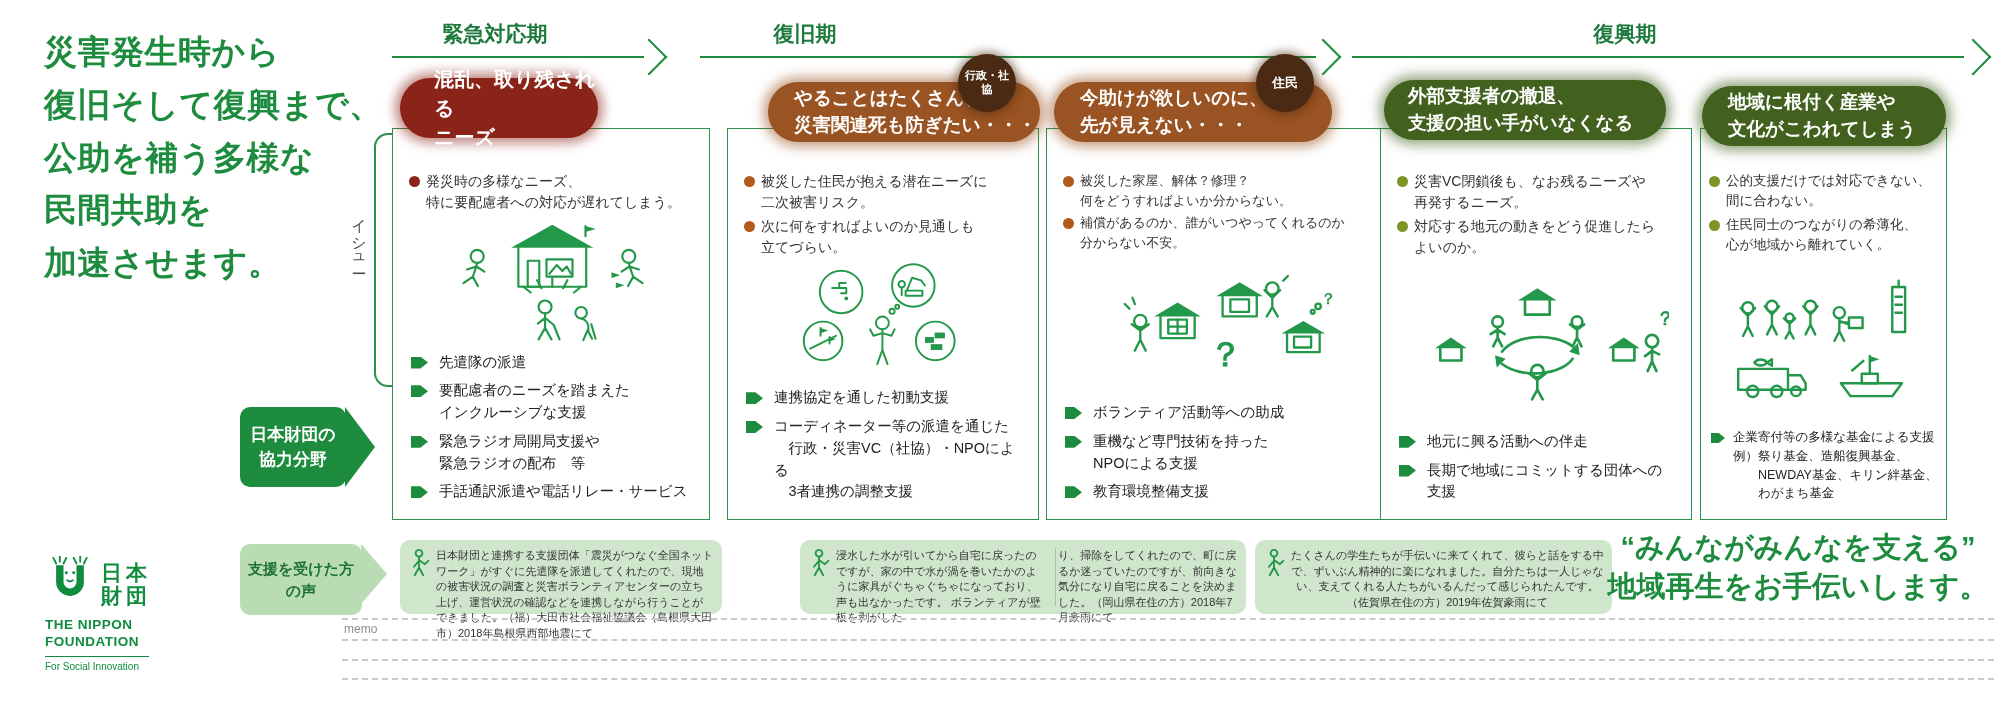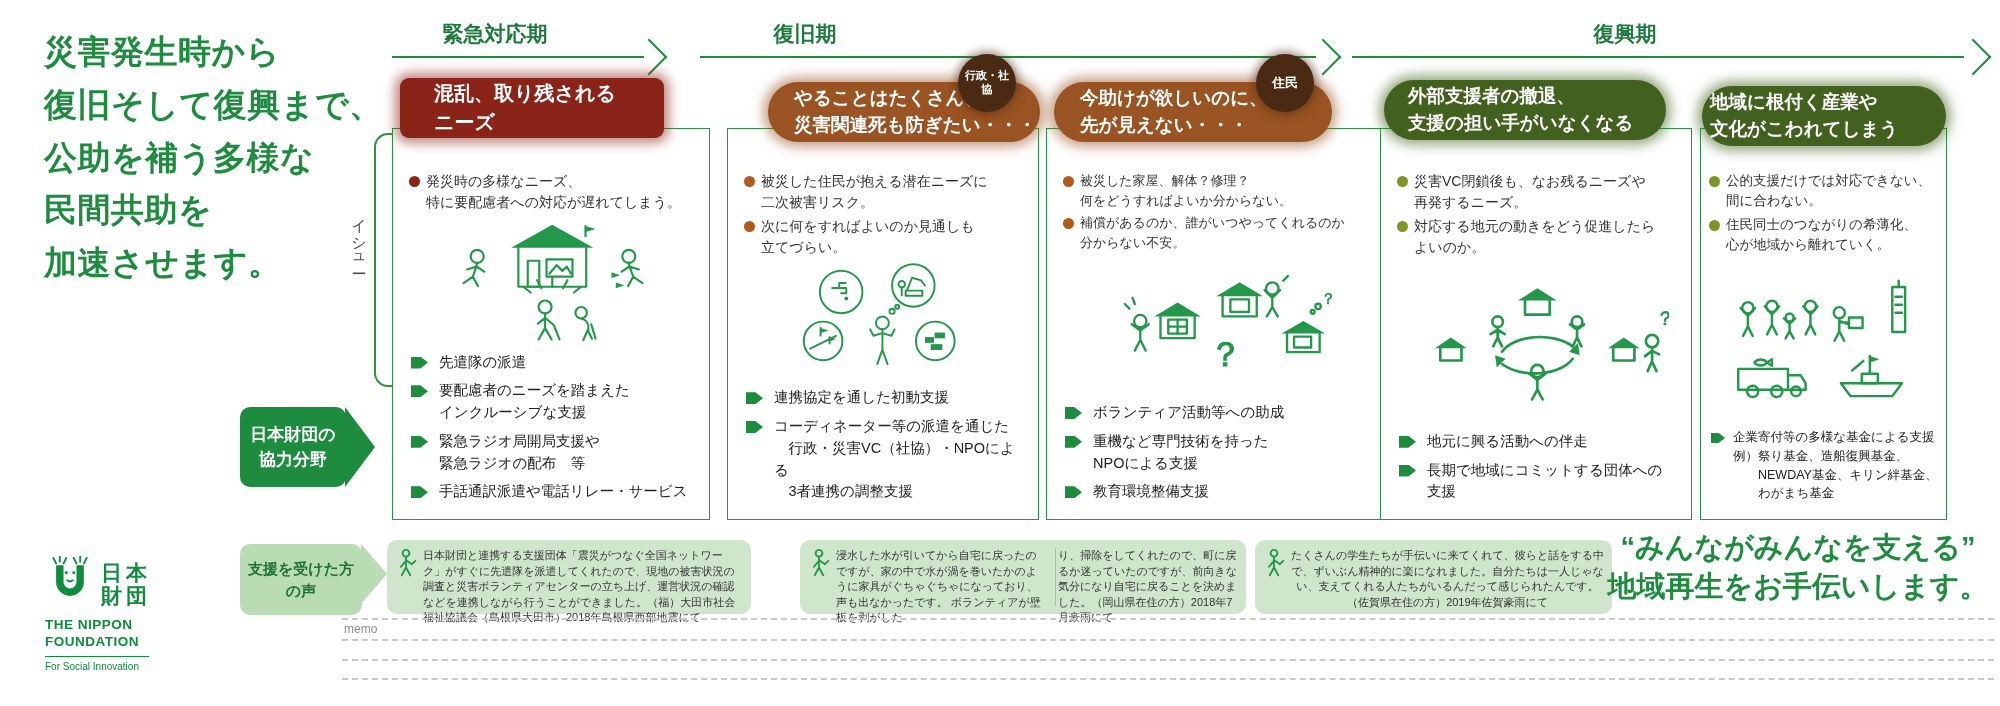--- a/index.html
+++ b/index.html
@@ -101,21 +101,21 @@
 <div class="abs phase-label" style="left:1525px;">復興期</div>
 <div class="abs phase-line" style="left:1352px;width:612px;"></div>
 <div class="abs chev" style="left:1960px;"></div>
 
 <div class="abs issue-bracket"></div>
 <div class="abs issue-text">イシュー</div>
 
 <div class="abs coop">日本財団の
 協力分野</div>
 
-<div class="abs pill red" style="left:400px;top:78px;width:264px;padding-left:34px;font-size:20px;border-radius:9px;">
+<div class="abs pill red" style="left:400px;top:78px;width:198px;padding-left:34px;font-size:20px;">
     <span>混乱、取り残される
 ニーズ</span>
   </div>
 <div class="abs card c1" style="left:392px;width:318px;">
   <ul class="issues">
     <li>発災時の多様なニーズ、
 特に要配慮者への対応が遅れてしまう。</li>
   </ul>
   <div class="illus">
     <svg viewBox="0 0 300 178" height="150">
@@ -285,21 +285,21 @@
       <text class="illt" x="284" y="66" font-size="22">？</text>
     </svg>
   </div>
   <ul class="supports">
     <li>地元に興る活動への伴走</li>
     <li>長期で地域にコミットする団体への
 支援</li>
   </ul>
 </div>
 
-<div class="abs pill olive" style="left:1702px;top:86px;width:244px;padding-left:8px;">
+<div class="abs pill olive" style="left:1702px;top:86px;width:244px;padding-left:26px;">
     <span>地域に根付く産業や
 文化がこわれてしまう</span>
   </div>
 <div class="abs card c5" style="left:1700px;width:247px;padding-left:8px;padding-right:8px;">
   <ul class="issues">
     <li>公的支援だけでは対応できない、
 間に合わない。</li>
     <li>住民同士のつながりの希薄化、
 心が地域から離れていく。</li>
   </ul>
@@ -338,21 +338,21 @@
     <li>企業寄付等の多様な基金による支援
 例）祭り基金、造船復興基金、
 　　NEWDAY基金、キリン絆基金、
 　　わがまち基金</li>
   </ul>
 </div>
 
 <div class="abs voices">支援を受けた方
 の声</div>
 
-<div class="abs tbox" style="left:387px;width:364px;">
+<div class="abs tbox" style="left:400px;width:322px;">
   <span class="person">
     <svg viewBox="0 0 26 34" width="22" height="29" class="ill" style="stroke-width:2.2;">
         <circle cx="13" cy="6" r="4"></circle>
         <path d="M13,11 v12 M13,15 l-6,7 M13,14 l7,5 l4,-4 M13,23 l-5,9 M13,23 l5,9"></path>
       </svg>
   </span>
   <span class="txt">日本財団と連携する支援団体「震災がつなぐ全国ネットワーク」がすぐに先遣隊を派遣してくれたので、現地の被害状況の調査と災害ボランティアセンターの立ち上げ、運営状況の確認などを連携しながら行うことができました。（福）大田市社会福祉協議会（島根県大田市）2018年島根県西部地震にて</span>
 </div>
 
 <div class="abs tbox" style="left:800px;width:446px;">

